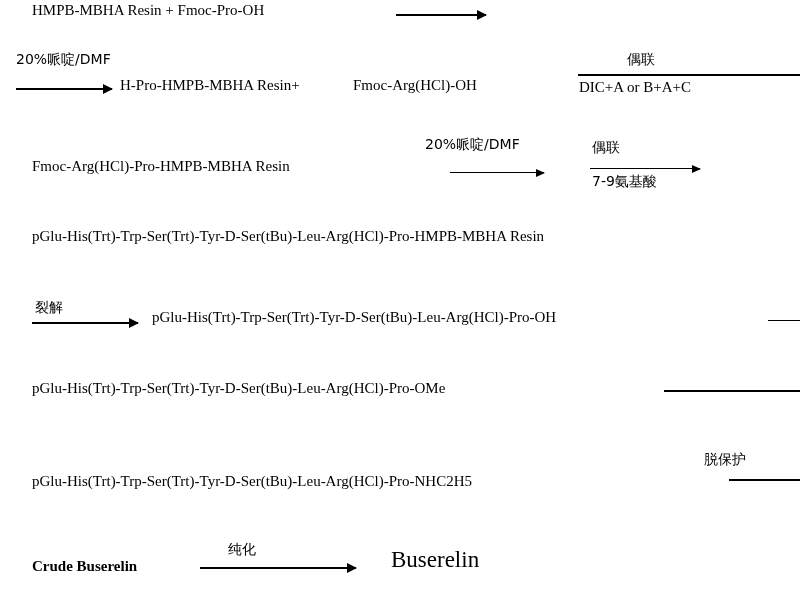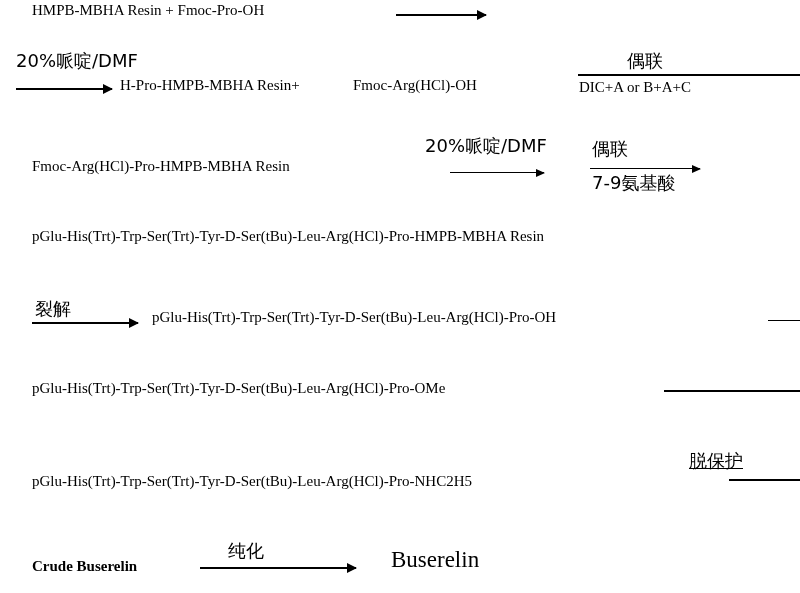--- a/index.html
+++ b/index.html
@@ -24,21 +24,21 @@
   .txt {
     position: absolute;
     white-space: nowrap;
     font-family: "Liberation Serif", serif;
     font-size: 15px;
     line-height: 1;
     color: #000;
   }
   .cn {
     font-family: "DejaVu Sans", sans-serif;
-    font-size: 18px;
+    font-size: 14px;
   }
   
   .arrow {
     position: absolute;
     height: 1px;
     background: #000;
   }
   .arrow::after {
     content: "";
     position: absolute;
@@ -83,21 +83,21 @@
 
   <div class="txt cn" style="left:19px; top:300px;">裂解</div>
   <div class="arrow thick" style="left:16px; top:322px; width:106px;"></div>
   <div class="txt" style="left:136px; top:310px;">pGlu-His(Trt)-Trp-Ser(Trt)-Tyr-D-Ser(tBu)-Leu-Arg(HCl)-Pro-OH</div>
   <div class="arrow" style="left:752px; top:320px; width:42px;"></div>
 
   <div class="txt" style="left:16px; top:381px;">pGlu-His(Trt)-Trp-Ser(Trt)-Tyr-D-Ser(tBu)-Leu-Arg(HCl)-Pro-OMe</div>
   <div class="arrow thick" style="left:648px; top:390px; width:146px;"></div>
 
   <div class="txt" style="left:16px; top:474px;">pGlu-His(Trt)-Trp-Ser(Trt)-Tyr-D-Ser(tBu)-Leu-Arg(HCl)-Pro-NHC2H5</div>
-  <div class="txt cn" style="left:673px; top:452px;text-decoration:underline;">脱保护</div>
+  <div class="txt cn" style="left:688px; top:452px;">脱保护</div>
   <div class="arrow thick" style="left:713px; top:479px; width:82px;"></div>
 
   <div class="txt" style="left:16px; top:559px;font-weight:bold;">Crude Buserelin</div>
   <div class="txt cn" style="left:212px; top:542px;">纯化</div>
   <div class="arrow thick" style="left:184px; top:567px; width:156px;"></div>
   <div class="txt big" style="left:375px; top:548px;">Buserelin</div>
 
 </div>
 
 </body></html>

